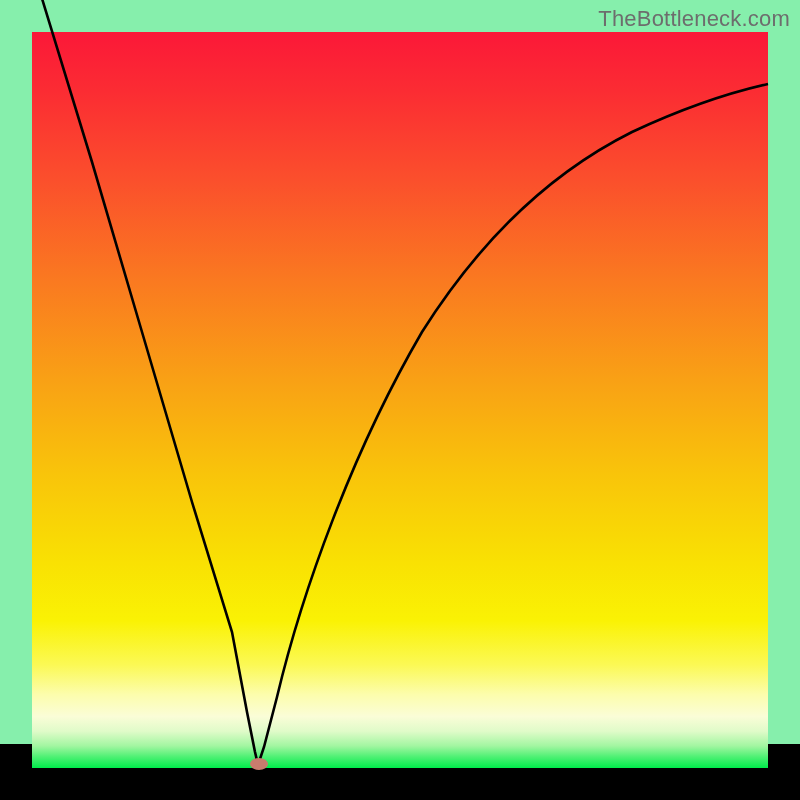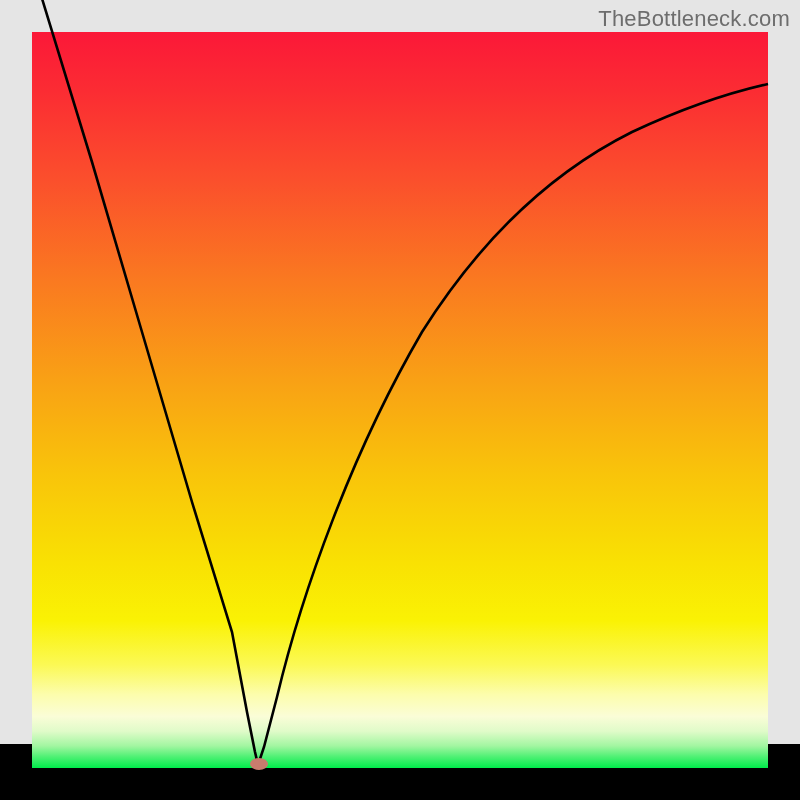--- a/index.html
+++ b/index.html
@@ -7,21 +7,21 @@
     padding: 0;
     width: 800px;
     height: 800px;
     background: #000;
     font-family: Arial, Helvetica, sans-serif;
   }
   .frame {
     position: relative;
     width: 800px;
     height: 744px;
-    background: #e5e5e5;
+    background: #86efac;
   }
   .plot-area {
     position: absolute;
     left: 32px;
     top: 32px;
     width: 736px;
     height: 736px;
     
     background: linear-gradient(
       to bottom,

